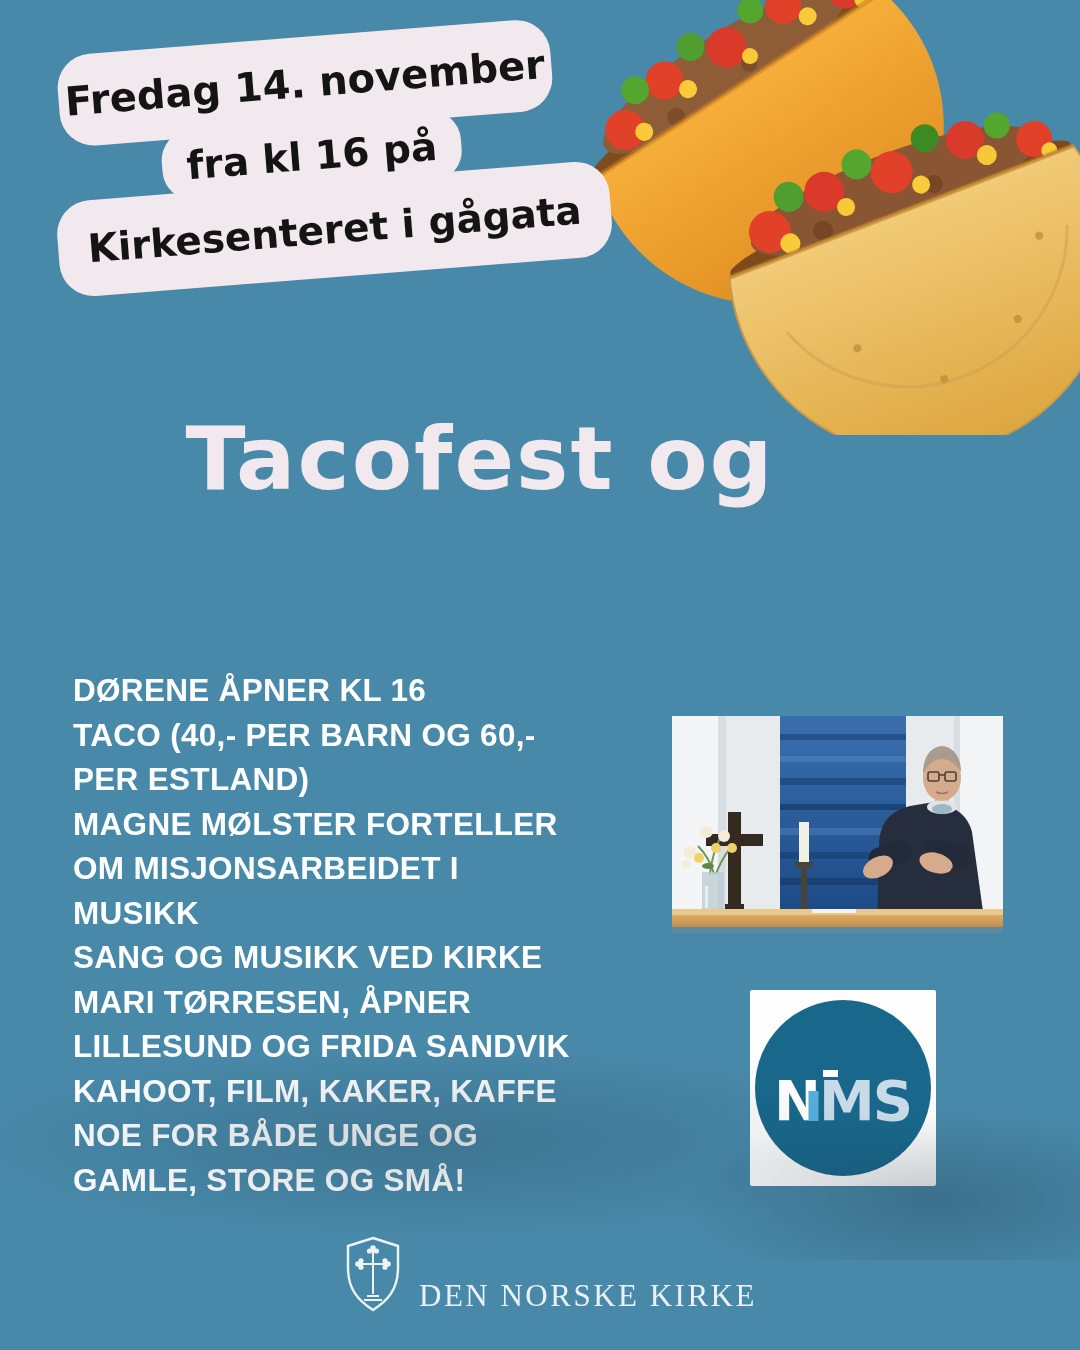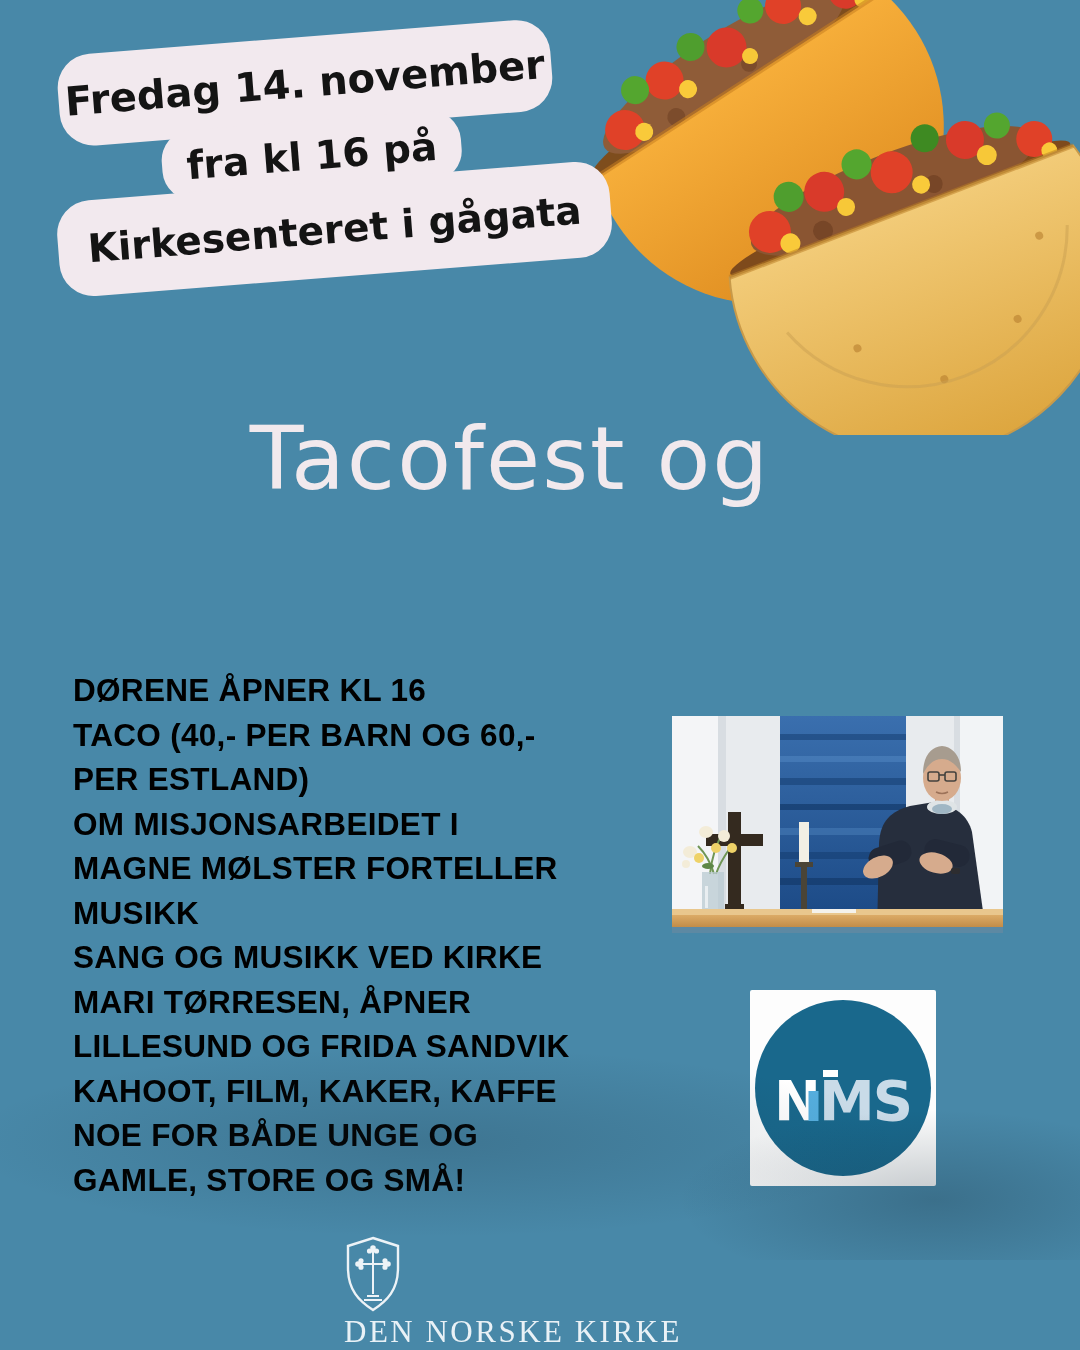--- a/index.html
+++ b/index.html
@@ -35,54 +35,53 @@
   }
   .badge-bar.b1{width:494px;height:92px;margin-left:22px;border-radius:34px;}
   .badge-bar.b2{width:300px;height:70px;margin-left:120px;margin-top:-8px;border-radius:30px;font-size:39px;}
   .badge-bar.b3{width:554px;height:96px;margin-left:10px;margin-top:-8px;border-radius:34px;font-size:39px;}
 
   
   .title{
     position:absolute;left:0;top:404px;width:960px;
     text-align:center;
     font-family:"DejaVu Sans",sans-serif;
-    font-weight:normal;
+    font-weight:bold;
     font-size:88px;line-height:110px;
     letter-spacing:2px;
     color:#f1e9ed;
-    padding-left:30px;
   }
 
   
   .details{
     position:absolute;left:73px;top:668px;
     font-family:"Liberation Sans",sans-serif;
     font-weight:bold;
     font-size:31.5px;line-height:44.5px;
     letter-spacing:.3px;
-    color:#000000;
+    color:#ffffff;
     white-space:nowrap;
   }
 
   
   .speaker-photo{
     position:absolute;left:672px;top:716px;
     width:331px;height:217px;
   }
 
   
   .nms-logo{
     position:absolute;left:750px;top:990px;
     width:186px;height:196px;
   }
 
   
   .footer-logo{
     position:absolute;left:344px;top:1234px;
-    display:flex;align-items:flex-start;flex-direction:column;
+    display:flex;align-items:flex-end;gap:17px;
   }
   .footer-logo .shield{width:58px;height:80px;}
   .footer-name{
     font-family:"Liberation Serif",serif;
     font-size:31px;
     letter-spacing:2.5px;
     color:#e9f1f6;
     white-space:nowrap;
   }
 
@@ -180,22 +179,22 @@
   </div>
 
   <div class="title">
     <div>Tacofest og</div>
   </div>
 
   <div class="details">
     <div>DØRENE ÅPNER KL 16</div>
     <div>TACO (40,- PER BARN OG 60,-</div>
     <div>PER ESTLAND)</div>
+    <div>MAGNE MØLSTER FORTELLER</div>
     <div>OM MISJONSARBEIDET I</div>
-    <div>MAGNE MØLSTER FORTELLER</div>
     <div>MUSIKK</div>
     <div>SANG OG MUSIKK VED KIRKE</div>
     <div>MARI TØRRESEN, ÅPNER</div>
     <div>LILLESUND OG FRIDA SANDVIK</div>
     <div>KAHOOT, FILM, KAKER, KAFFE</div>
     <div>NOE FOR BÅDE UNGE OG</div>
     <div>GAMLE, STORE OG SMÅ!</div>
   </div>
 
   <svg class="speaker-photo" viewBox="0 0 331 217" role="img" aria-label="Man speaking in church beside altar cross and flowers">

